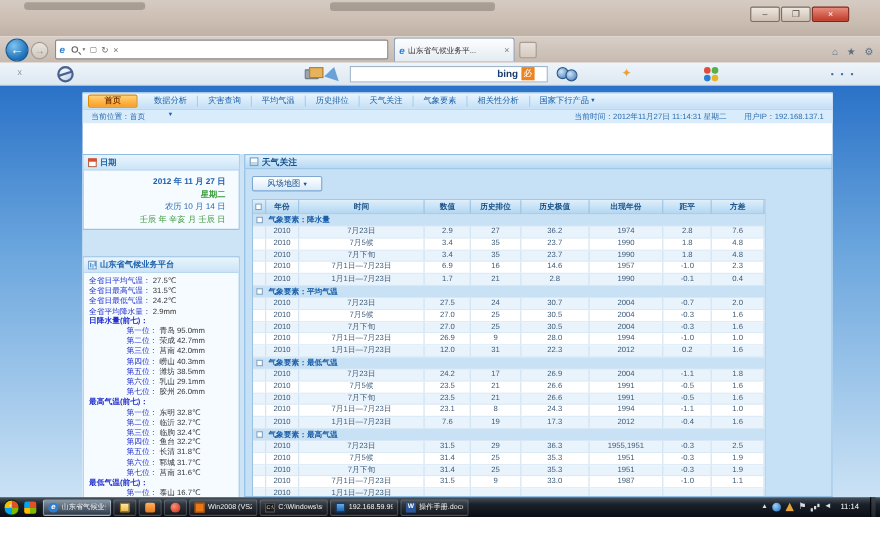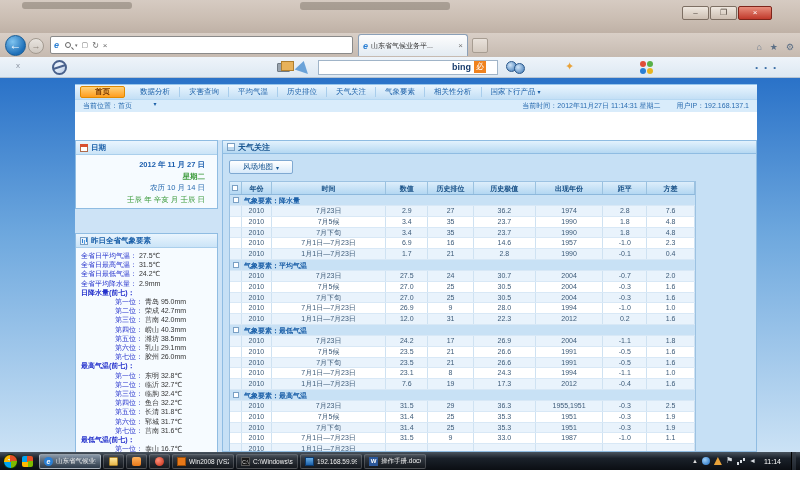--- a/index.html
+++ b/index.html
@@ -287,21 +287,21 @@
               <div class="d-date">2012 年 11 月 27 日</div>
               <div class="d-week">星期二</div>
               <div class="d-lunar">农历 10 月 14 日</div>
               <div class="d-ganzhi">壬辰 年 辛亥 月 壬辰 日</div>
             </div>
           </div>
 
           <div class="panel elem-panel">
             <div class="p-head">
               <span class="ic-chart"></span>
-              <span>昨日全省气象要素</span>
+              <span>山东省气候业务平台</span>
             </div>
             <div class="elem-body">
                 <div class="stat-line"><span class="s-label">全省日平均气温：</span><span class="s-value"> 27.5℃</span></div>
                 <div class="stat-line"><span class="s-label">全省日最高气温：</span><span class="s-value"> 31.5℃</span></div>
                 <div class="stat-line"><span class="s-label">全省日最低气温：</span><span class="s-value"> 24.2℃</span></div>
                 <div class="stat-line"><span class="s-label">全省平均降水量：</span><span class="s-value"> 2.9mm</span></div>
                 <div class="sec-title">日降水量(前七)：</div>
                 <div class="rank-line"><span class="s-label">第一位：</span><span class="s-value"> 青岛 95.0mm</span></div>
                 <div class="rank-line"><span class="s-label">第二位：</span><span class="s-value"> 荣成 42.7mm</span></div>
                 <div class="rank-line"><span class="s-label">第三位：</span><span class="s-value"> 莒南 42.0mm</span></div>

